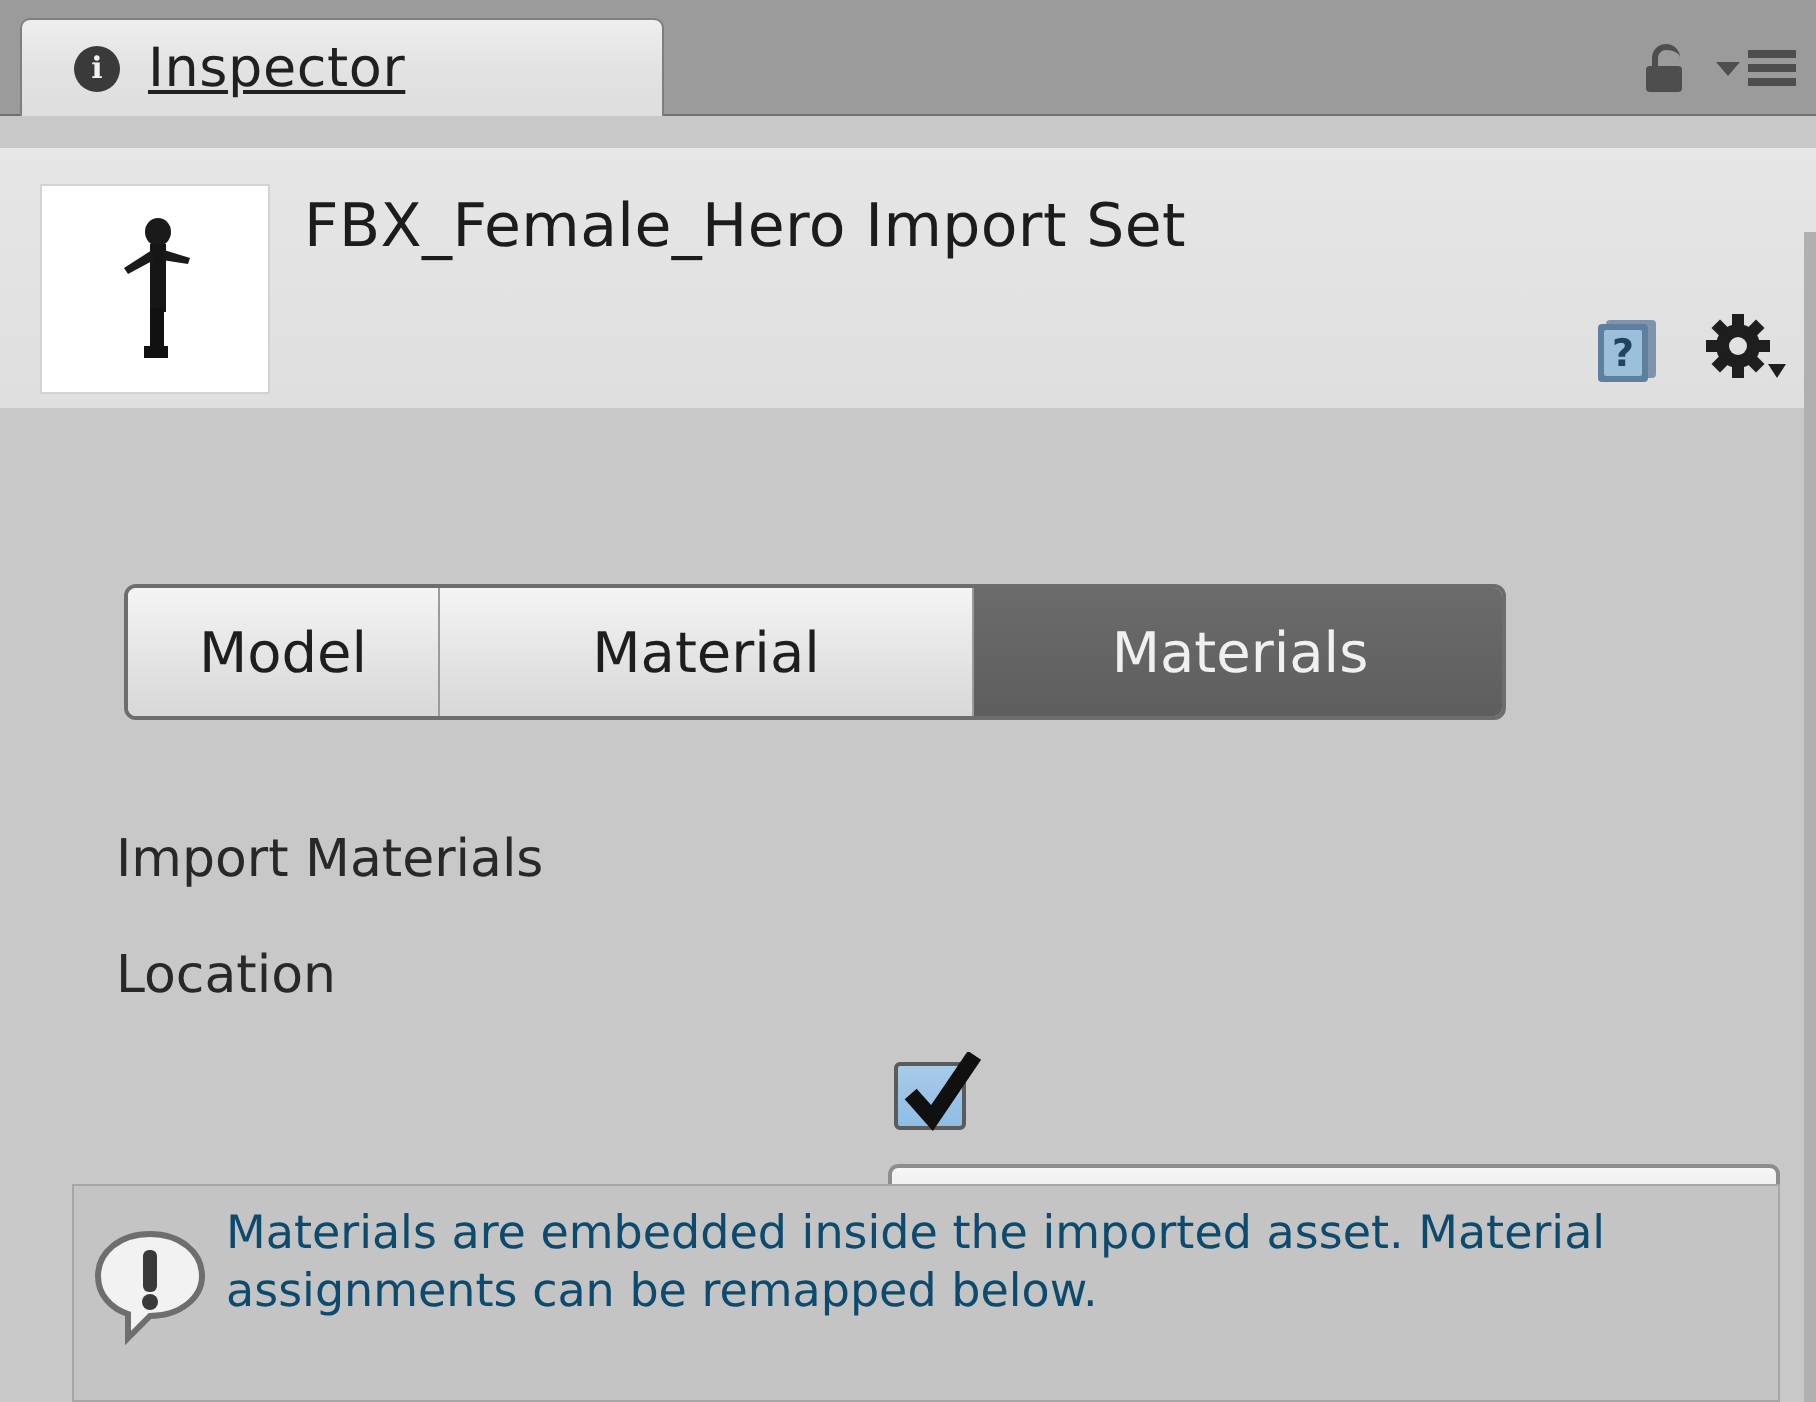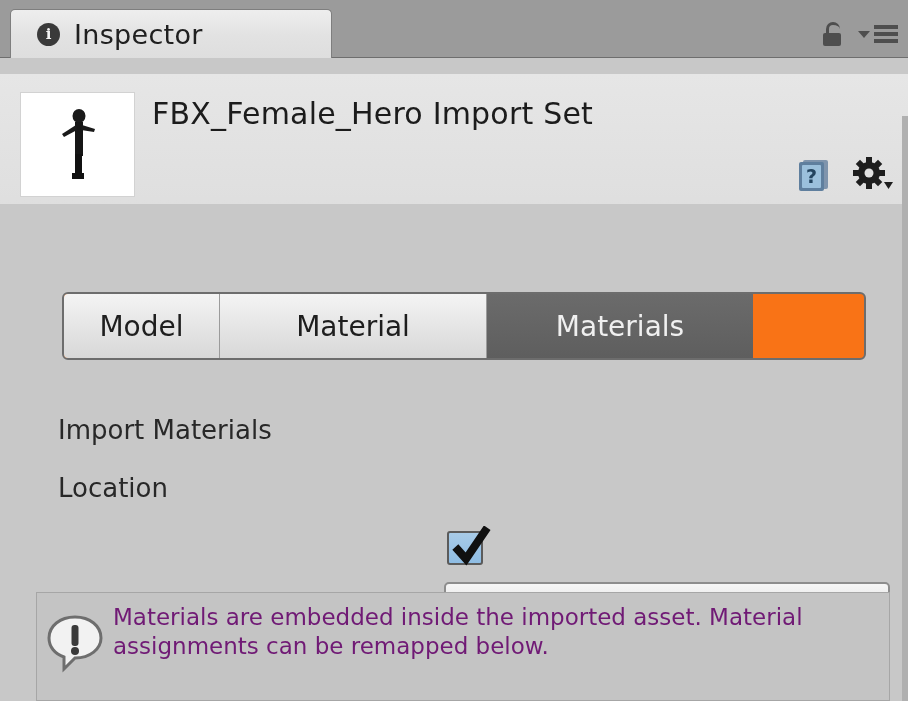--- a/index.html
+++ b/index.html
@@ -59,20 +59,21 @@
     justify-content: center;
     flex: none;
     line-height: 1;
   }
   .panel-tab-label {
     margin-left: 14px;
     font-size: 27px;
     color: #202020;
     letter-spacing: .3px;
     white-space: nowrap;
+    text-decoration: underline;
   }
 
   
   .dock-icons {
     position: absolute;
     right: 10px; top: 22px;
     display: flex;
     align-items: center;
     gap: 13px;
   }
@@ -170,27 +171,27 @@
     left: 0; top: 146px;
     width: 908px;
     height: 497px;
     background: #c8c8c8;
   }
 
   
   .tabbar {
     position: absolute;
     left: 62px; top: 88px;
-    width: 804px; height: 68px;
+    width: 691px; height: 68px;
     display: flex;
     border: 2px solid #6d6d6d;
     border-radius: 6px;
     box-sizing: border-box;
     overflow: hidden;
-    background: #f97316;
+    background: #bef264;
   }
   .tabbar .tab {
     flex: none;
     display: flex;
     align-items: center;
     justify-content: center;
     font-size: 28px;
     color: #1e1e1e;
     background: linear-gradient(to bottom, #f4f4f4 0%, #e4e4e4 55%, #d8d8d8 100%);
     border-right: 1px solid #9b9b9b;
@@ -308,21 +309,21 @@
   .helpbox .hb-icon {
     flex: none;
     width: 76px;
     display: flex;
     justify-content: center;
     padding-top: 18px;
   }
   .helpbox .hb-text {
     font-size: 23px;
     line-height: 1.28;
-    color: #701a75;
+    color: #0c4a6e;
     padding-top: 10px;
     padding-right: 10px;
   }
 
   .scrollbar-right {
     position: absolute;
     right: 0; top: 58px;
     width: 6px;
     height: 643px;
     background: #b0b0b0;

